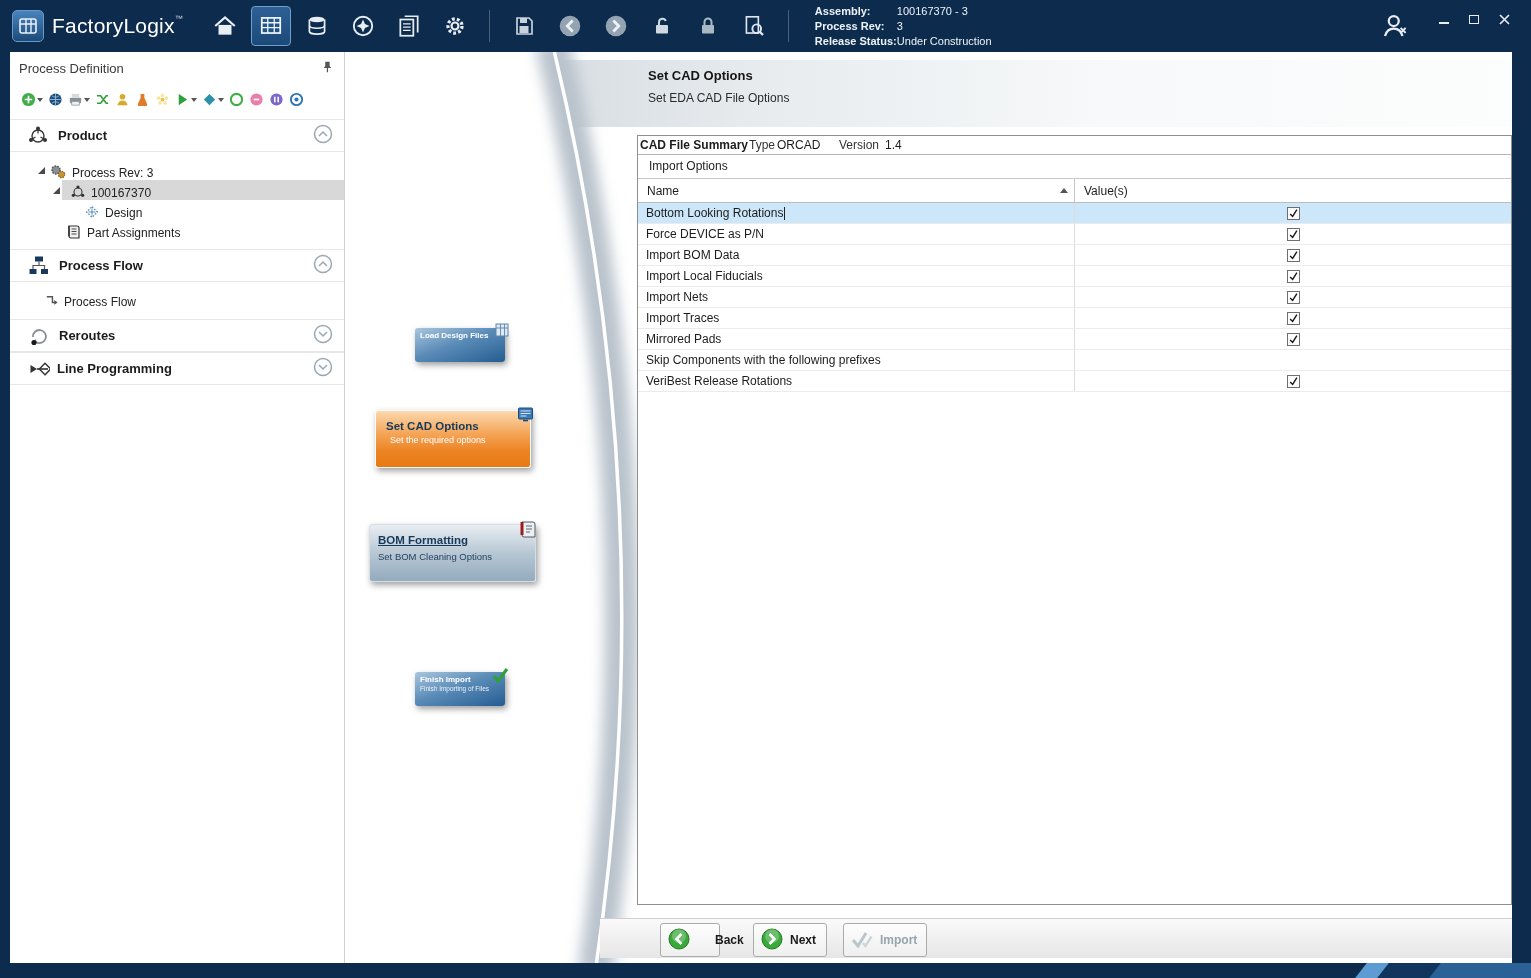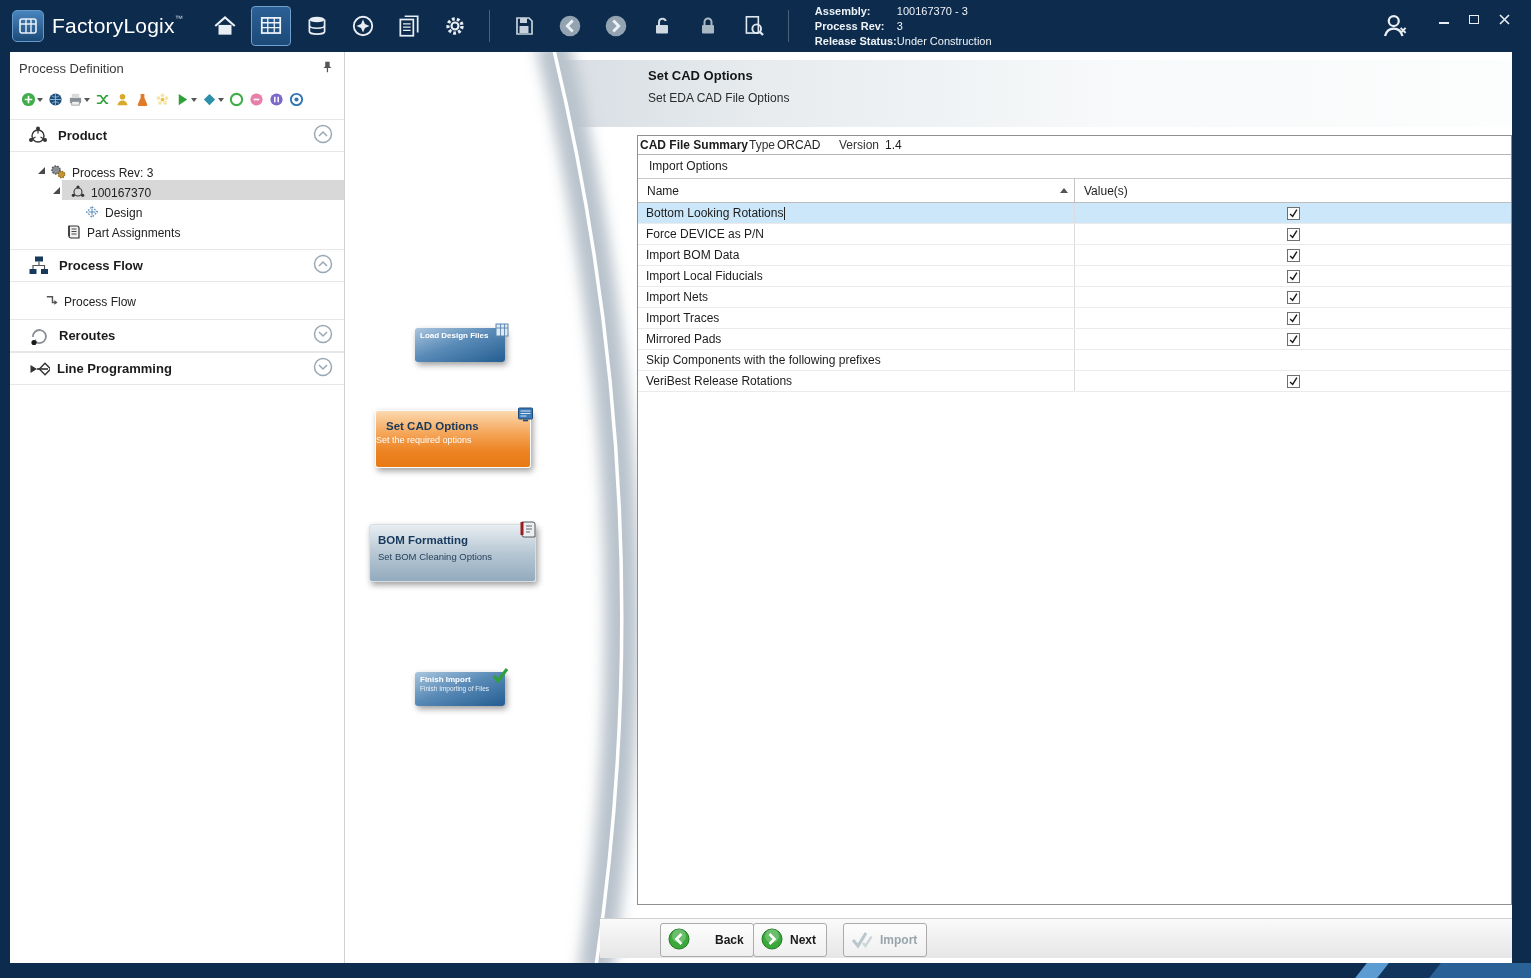--- a/index.html
+++ b/index.html
@@ -51,23 +51,23 @@
   .main-title { position:absolute; left:303px; top:16px; font-size:13px; font-weight:bold; color:#151515; z-index:3; }
   .main-sub { position:absolute; left:303px; top:39px; font-size:12px; color:#2b2b2b; z-index:3; }
 
   .step { position:absolute; border-radius:3px; box-shadow:2px 3px 6px rgba(0,0,0,0.38); z-index:4; }
   .step-icon { position:absolute; top:-5px; right:-4px; }
   .step-small { width:90px; height:34px; background:linear-gradient(160deg,#aac6de 0%, #5b8cb8 45%, #245d92 100%); }
   .step-small .st { font-size:8px; font-weight:bold; color:#fff; padding:3px 5px 0 5px; }
   .step-small .ss { font-size:6.5px; color:#eaf1f7; padding:1px 5px; }
   .step-active { left:30px; top:358px; width:156px; height:58px; background:linear-gradient(180deg,#fbd9b0 0%, #f5a85c 38%, #ec8322 72%, #e97a15 100%); border:1px solid #fbfbfb; }
   .step-active .st { font-size:11.5px; font-weight:bold; color:#17395c; padding:9px 10px 3px 10px; }
-  .step-active .ss { font-size:9px; color:#fdfdfd; padding:0 0; }
+  .step-active .ss { font-size:9px; color:#fdfdfd; padding:0 14px; }
   .step-bom { left:24px; top:472px; width:167px; height:58px; background:linear-gradient(180deg,#e8eef2 0%, #b7c7d4 50%, #93abbe 100%); border:1px solid #d7dee4; }
-  .step-bom .st { font-size:11.5px; font-weight:bold; color:#17395c; padding:9px 8px 5px 8px; }
+  .step-bom .st { font-size:11.5px; font-weight:bold; color:#17395c; padding:9px 8px 5px 8px;text-decoration:underline; }
   .step-bom .ss { font-size:9.5px; color:#26425c; padding:0 8px; }
   .pos-load { left:70px; top:276px; }
   .pos-finish { left:70px; top:620px; }
 
   
   .table-panel { position:absolute; left:292px; top:83px; width:875px; height:770px; border:1px solid #8f8f8f; background:#fff; z-index:2; font-size:12px; color:#1c1c1c; }
   .sum-row { position:relative; height:19px; border-bottom:1px solid #b5b5b5; }
   .sum-row span { position:absolute; top:2px; }
   .sum-label { left:2px; font-weight:bold; }
   .sum-type-l { left:111px; color:#333; }
@@ -84,21 +84,21 @@
   .trow.selected { background:#cbe7f9; }
   .cell { display:flex; align-items:center; }
   .cell.name { width:437px; padding-left:8px; border-right:1px solid #dcdcdc; white-space:nowrap;align-items:center; }
   .cell.value { flex:1; justify-content:center; }
   .checkbox { width:13px; height:13px; border:1px solid #6e6e6e; background:#fdfdfd; display:flex; align-items:center; justify-content:center; }
   .text-caret { display:inline-block; width:1px; height:13px; background:#222; margin-left:1px; }
 
   
   .button-bar { position:absolute; left:255px; right:0; top:866px; height:40px; background:linear-gradient(180deg,#fafafa,#e6e6e6); border-top:1px solid #cfcfcf; z-index:2; }
   .wbtn { position:absolute; top:4px; height:34px; background:linear-gradient(180deg,#fdfdfd,#efefef); border:1px solid #ababab; border-radius:3px; display:flex; align-items:center; gap:6px; padding:0 12px 0 6px; font-family:"Liberation Sans",sans-serif; font-size:12px; font-weight:bold; color:#1a1a1a; cursor:pointer; }
-  .btn-back { left:60px; width:94px;gap:24px; }
+  .btn-back { left:60px; width:60px;gap:24px; }
   .btn-next { left:153px; width:74px; }
   .btn-import { left:243px; width:84px; color:#97a6ad; }
 
   
   .deco { position:absolute; bottom:0; height:15px; transform:skewX(-38deg); z-index:0; }
   .deco1 { right:-12px; width:120px; background:#2a6297; }
   .deco2 { right:96px; width:60px; background:#11355c; }
   .deco3 { right:148px; width:22px; background:#5d9bd3; }
 </style>
 </head>

